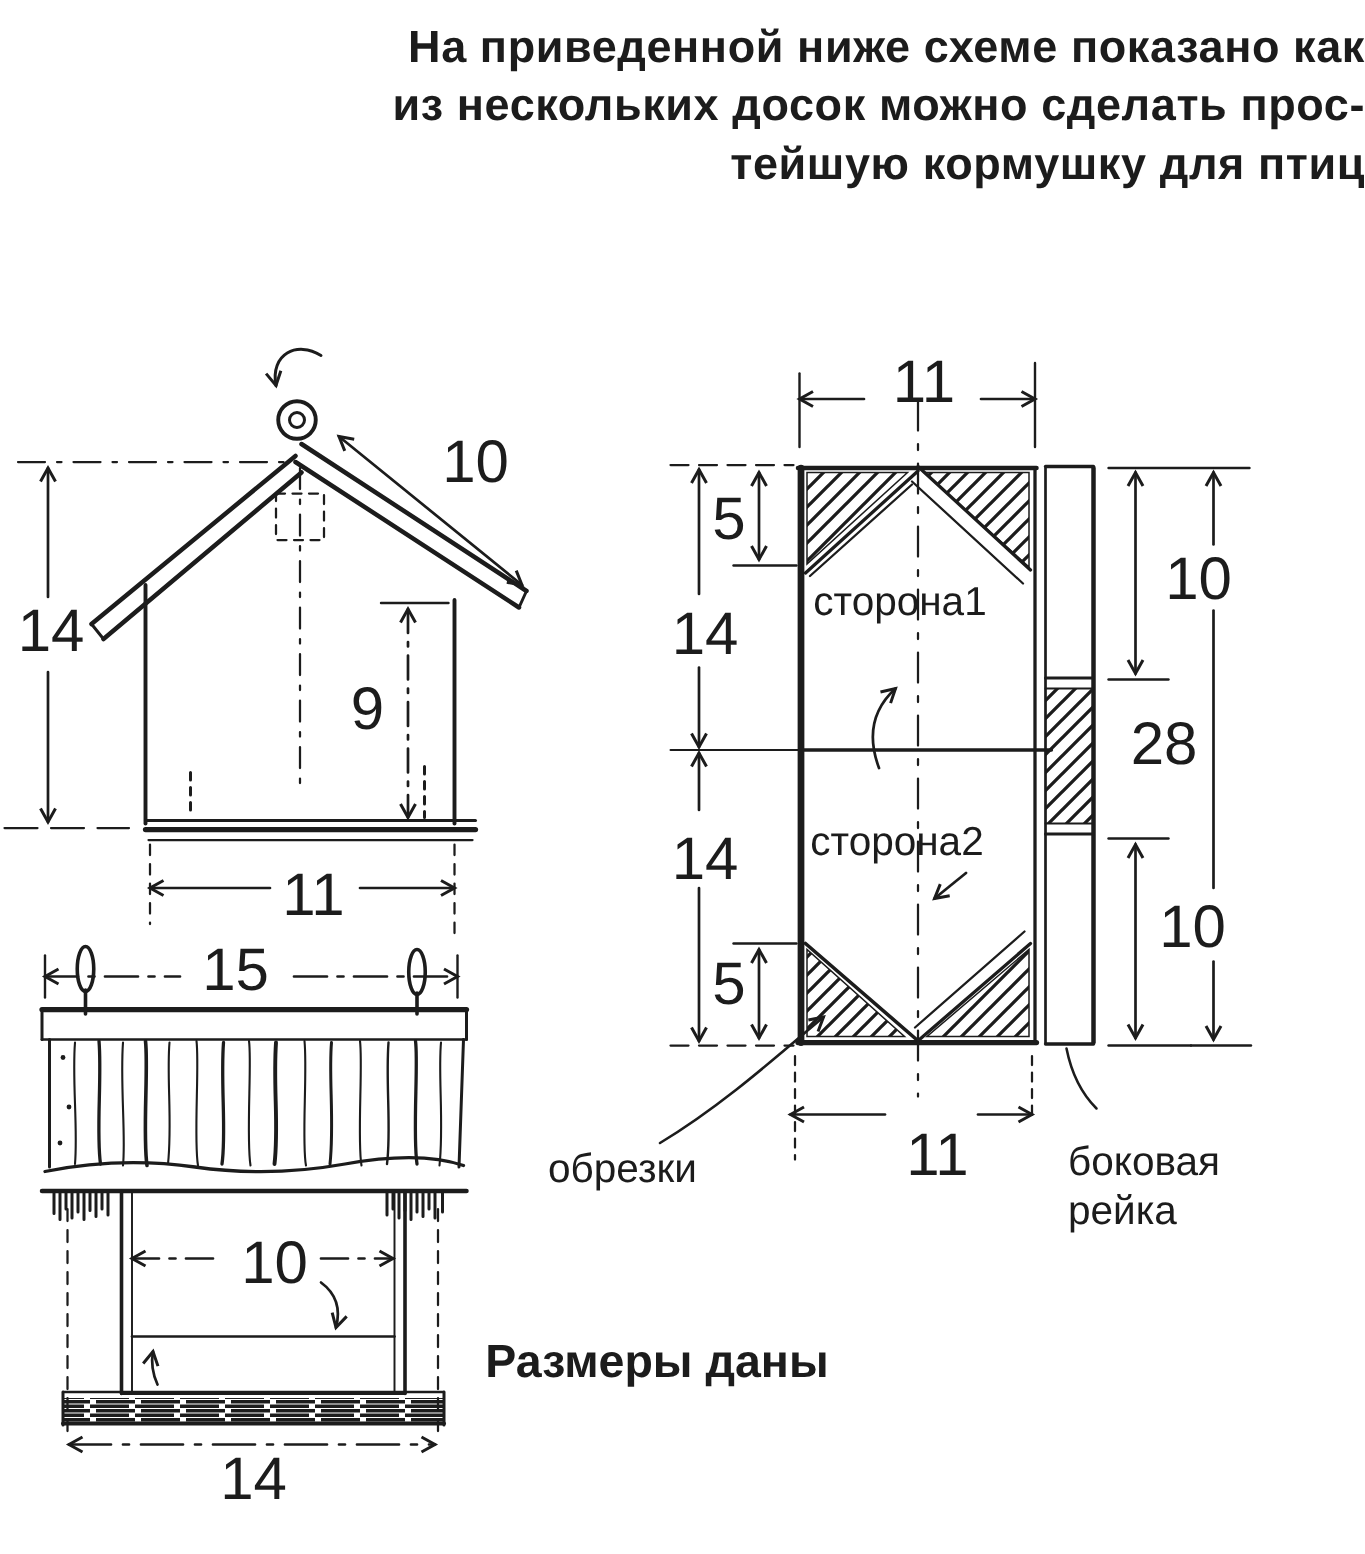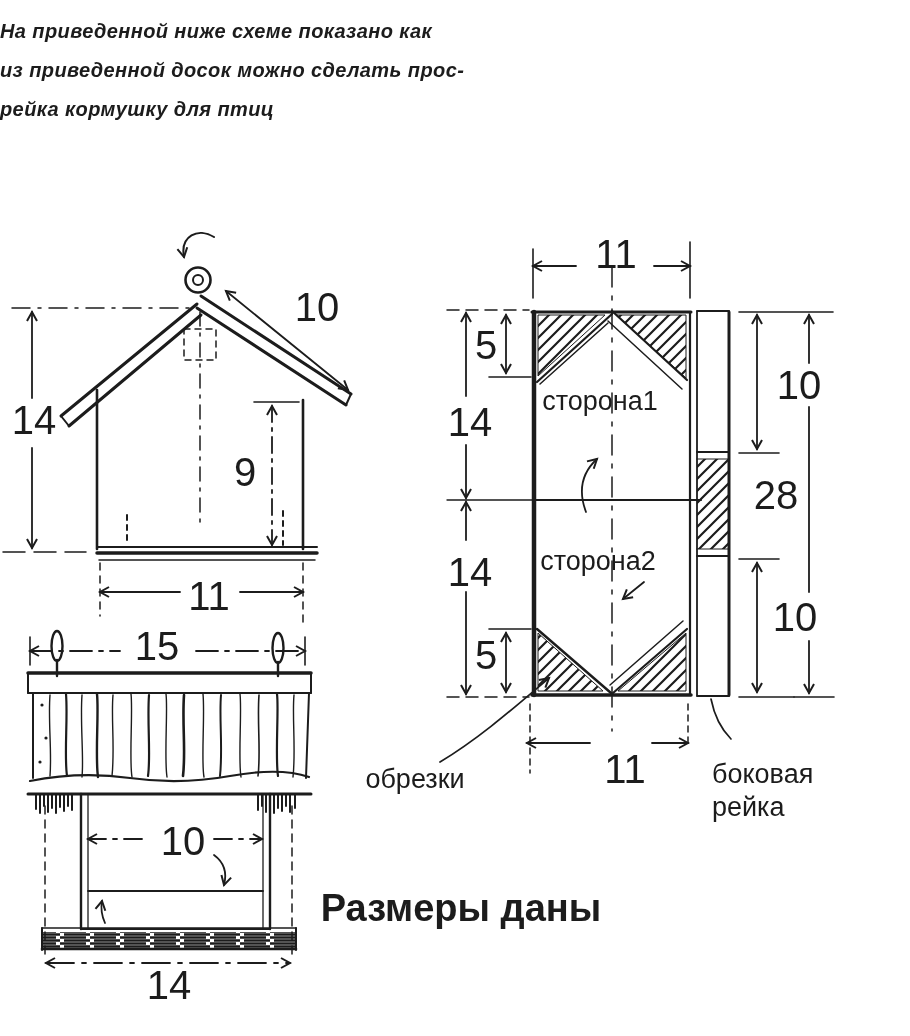--- a/index.html
+++ b/index.html
@@ -1,36 +1,36 @@
 <!DOCTYPE html>
 <html><head>
 <meta charset="utf-8">
 <style>
   html,body{margin:0;padding:0;background:#e8e8e8;}
   .page{position:relative;width:910px;height:1036px;background:#ffffff;overflow:hidden;
         font-family:"Liberation Sans",sans-serif;color:#1c1c1c;}
-  .title{position:absolute;top:12px;left:0;width:100%;text-align:left;
-         font-weight:bold;font-size:20px;line-height:39px;letter-spacing:0.4px;font-style:italic;}
-  .note{position:absolute;top:888px;left:301px;width:320px;text-align:center;
-        font-weight:bold;font-size:38px;line-height:40px;}
+  .title{position:absolute;top:12px;left:0;width:100%;text-align:right;
+         font-weight:bold;font-size:30px;line-height:39px;letter-spacing:0.4px;}
+  .note{position:absolute;top:888px;left:278px;width:320px;text-align:center;
+        font-weight:bold;font-size:31px;line-height:40px;}
   svg.art{position:absolute;top:0;left:0;}
   svg text{font-family:"Liberation Sans",sans-serif;fill:#1c1c1c;}
   .dim{font-size:40px;}
   .lbl{font-size:27px;}
   .ink{stroke:#1c1c1c;fill:none;stroke-linecap:round;stroke-linejoin:round;}
 </style>
 </head>
 <body>
 
 <div class="page">
 
   <div class="title">
     <div>На приведенной ниже схеме показано как</div>
-    <div>из приведенной досок можно сделать прос-</div>
-    <div>рейка кормушку для птиц</div>
+    <div>из нескольких досок можно сделать прос-</div>
+    <div>тейшую кормушку для птиц</div>
   </div>
 
   <svg class="art" width="910" height="1036" viewBox="0 0 910 1036">
     <defs>
       <marker id="ah" markerUnits="userSpaceOnUse" markerWidth="16" markerHeight="16" viewBox="0 0 16 16" refX="13" refY="8" orient="auto-start-reverse">
         <path d="M4,3 L13,8 L4,13" fill="none" stroke="#1c1c1c" stroke-width="2"></path>
       </marker>
       <pattern id="hatch" patternUnits="userSpaceOnUse" width="12" height="12">
         <path d="M-2,14 L14,-2 M-2,2 L2,-2 M10,14 L14,10" stroke="#1c1c1c" stroke-width="2.2" fill="none"></path>
       </pattern>

